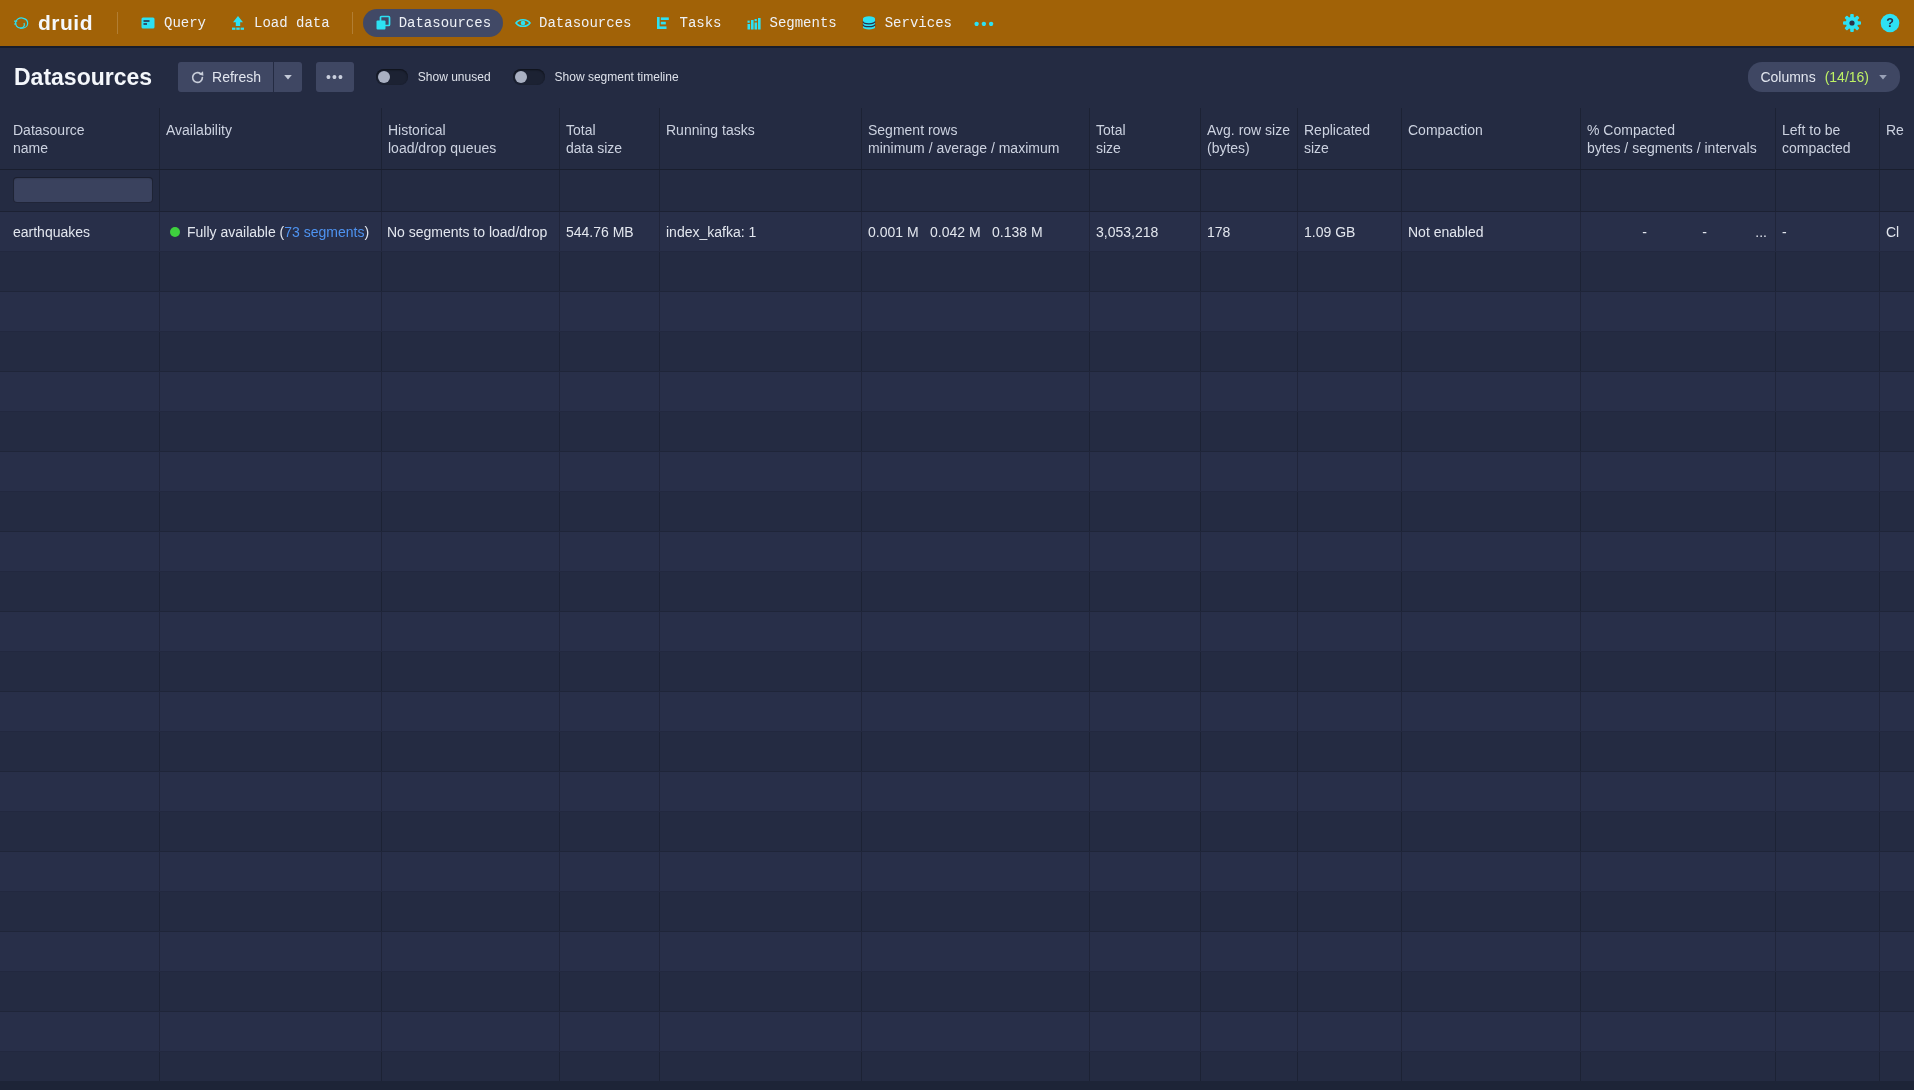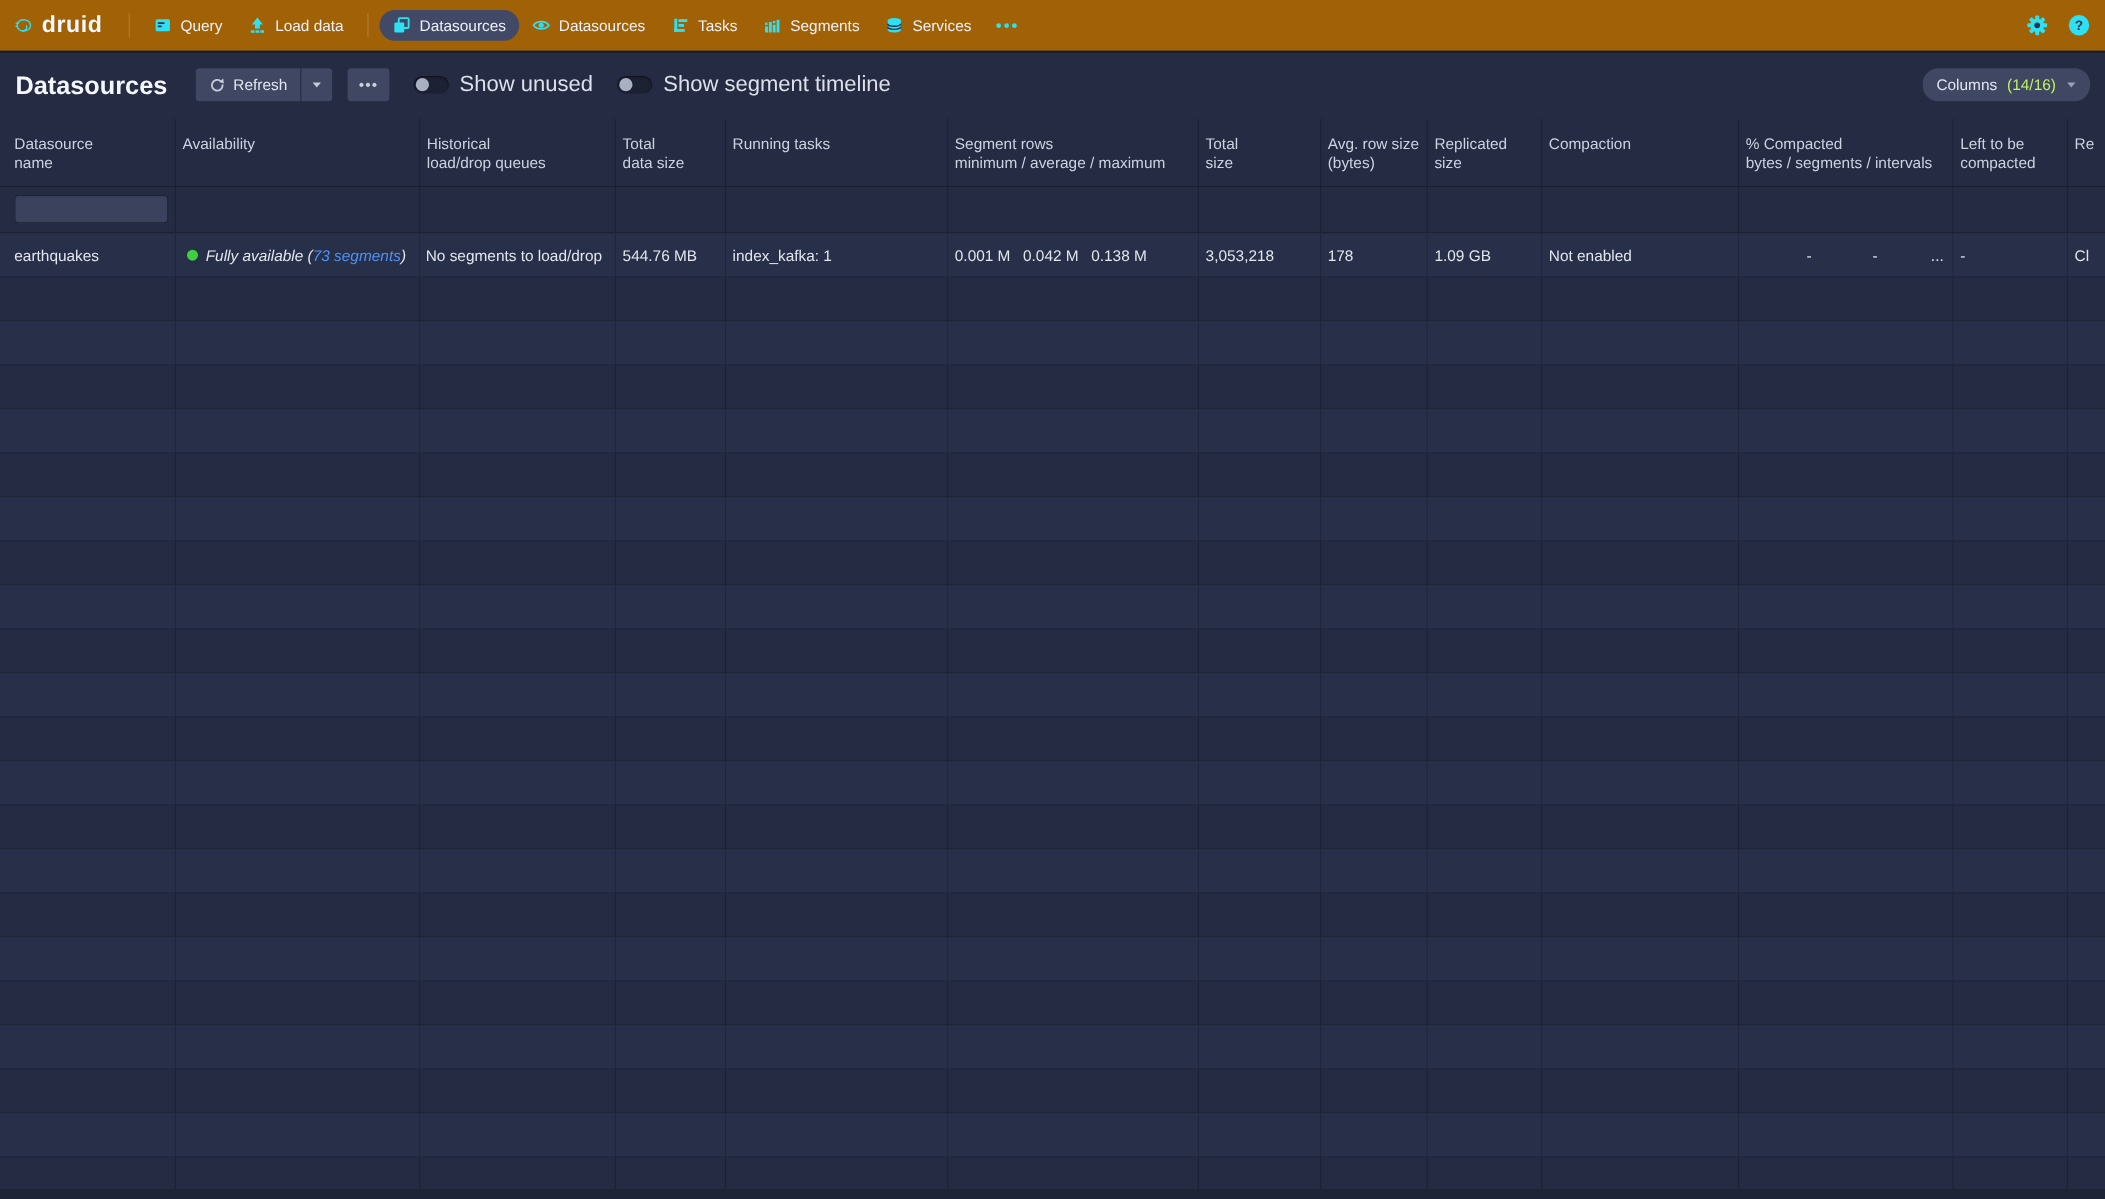--- a/index.html
+++ b/index.html
@@ -6,41 +6,41 @@
   .app{position:relative;width:1914px;height:1090px;overflow:hidden;
        font-family:"Liberation Sans",sans-serif;color:#e3e7f0;background:#242b42;}
 
   
   .navbar{height:46px;background:#a16207;display:flex;align-items:center;
           padding:0 14px;box-shadow:0 2px 0 rgba(0,0,0,.35);position:relative;z-index:5;}
   .logo{display:flex;align-items:center;gap:8px;margin-right:14px;}
   .logo-text{font-size:21px;font-weight:600;color:#f5f8fc;letter-spacing:.5px;}
   .nav-divider{width:1px;height:22px;background:rgba(255,255,255,.18);margin:0 10px;}
   .nav-item{display:flex;align-items:flex-start;gap:8px;padding:6px 12px;font-size:14px;
-            color:#eef1f7;cursor:pointer;border-radius:16px;white-space:nowrap;}
+            color:#eef1f7;cursor:pointer;border-radius:16px;white-space:nowrap;font-family:Liberation Mono, monospace;}
   .nav-item.active{background:#414966;}
   .nav-more{color:#2de1f3;font-size:15px;letter-spacing:2px;font-weight:700;padding:6px 10px;cursor:pointer;}
   .nav-right{margin-left:auto;display:flex;align-items:center;gap:18px;}
   .icon16{width:16px;height:16px;flex:0 0 auto;}
 
   
   .view-header{height:62px;display:flex;align-items:center;padding:0 14px;}
   .page-title{font-size:23px;font-weight:700;color:#f4f7fb;margin-right:26px;}
   .btn{display:flex;align-items:center;gap:7px;background:#3f4763;color:#e2e6ef;
        font-size:14px;height:30px;padding:0 12px;border:none;border-radius:14px;cursor:pointer;
        font-family:"Liberation Sans",sans-serif;}
   .btn-group{display:flex;border-radius:15px;}
   .btn-group .btn:first-child{border-radius:3px 0 0 3px;}
   .btn-group .btn:last-child{border-radius:0 3px 3px 0;margin-left:1px;padding:0 9px;}
   .btn-more{margin-left:14px;padding:0 10px;letter-spacing:1px;color:#c9cfdd;border-radius:3px;}
   .switch-wrap{display:flex;align-items:center;gap:10px;margin-left:22px;}
   .switch{width:32px;height:16px;border-radius:9px;background:#1c2233;position:relative;
           box-shadow:inset 0 1px 2px rgba(0,0,0,.55);cursor:pointer;flex:0 0 auto;}
   .knob{position:absolute;left:2px;top:2px;width:12px;height:12px;border-radius:50%;background:#a9b0c2;}
-  .switch-label{font-size:20px;color:#dde1ea;}
+  .switch-label{font-size:12px;color:#dde1ea;}
   .columns-btn{margin-left:auto;gap:9px;}
   .dim{color:#bef264;}
 
   
   .table{position:absolute;top:108px;left:0;width:2080px;}
   .tr,.thr{display:flex;}
   .th,.td{box-sizing:border-box;border-right:1px solid rgba(0,0,0,.20);
           padding:0 6px;overflow:hidden;white-space:nowrap;}
   .th{padding-top:13px;font-size:14px;line-height:18px;color:#ccd2e0;cursor:pointer;}
   .thead{height:61px;border-bottom:1px solid rgba(0,0,0,.30);}
@@ -283,21 +283,21 @@
       <div class="td c7"></div>
       <div class="td c8"></div>
       <div class="td c9"></div>
       <div class="td c10"></div>
       <div class="td c11"></div>
       <div class="td c12"></div>
     </div>
 
     <div class="tr row-light">
       <div class="td c0">earthquakes</div>
-      <div class="td c1" style="padding-left:10px;font-style:italic;">
+      <div class="td c1" style="padding-left:10px;">
         <span class="dot"></span>
         <span>Fully available (</span>
           <span class="link">73 segments</span>
           <span>)</span>
       </div>
       <div class="td c2" style="padding-left:5px;">No segments to load/drop</div>
       <div class="td c3">544.76 MB</div>
       <div class="td c4">index_kafka: 1</div>
       <div class="td c5 sub3">
         <span>0.001 M</span>

